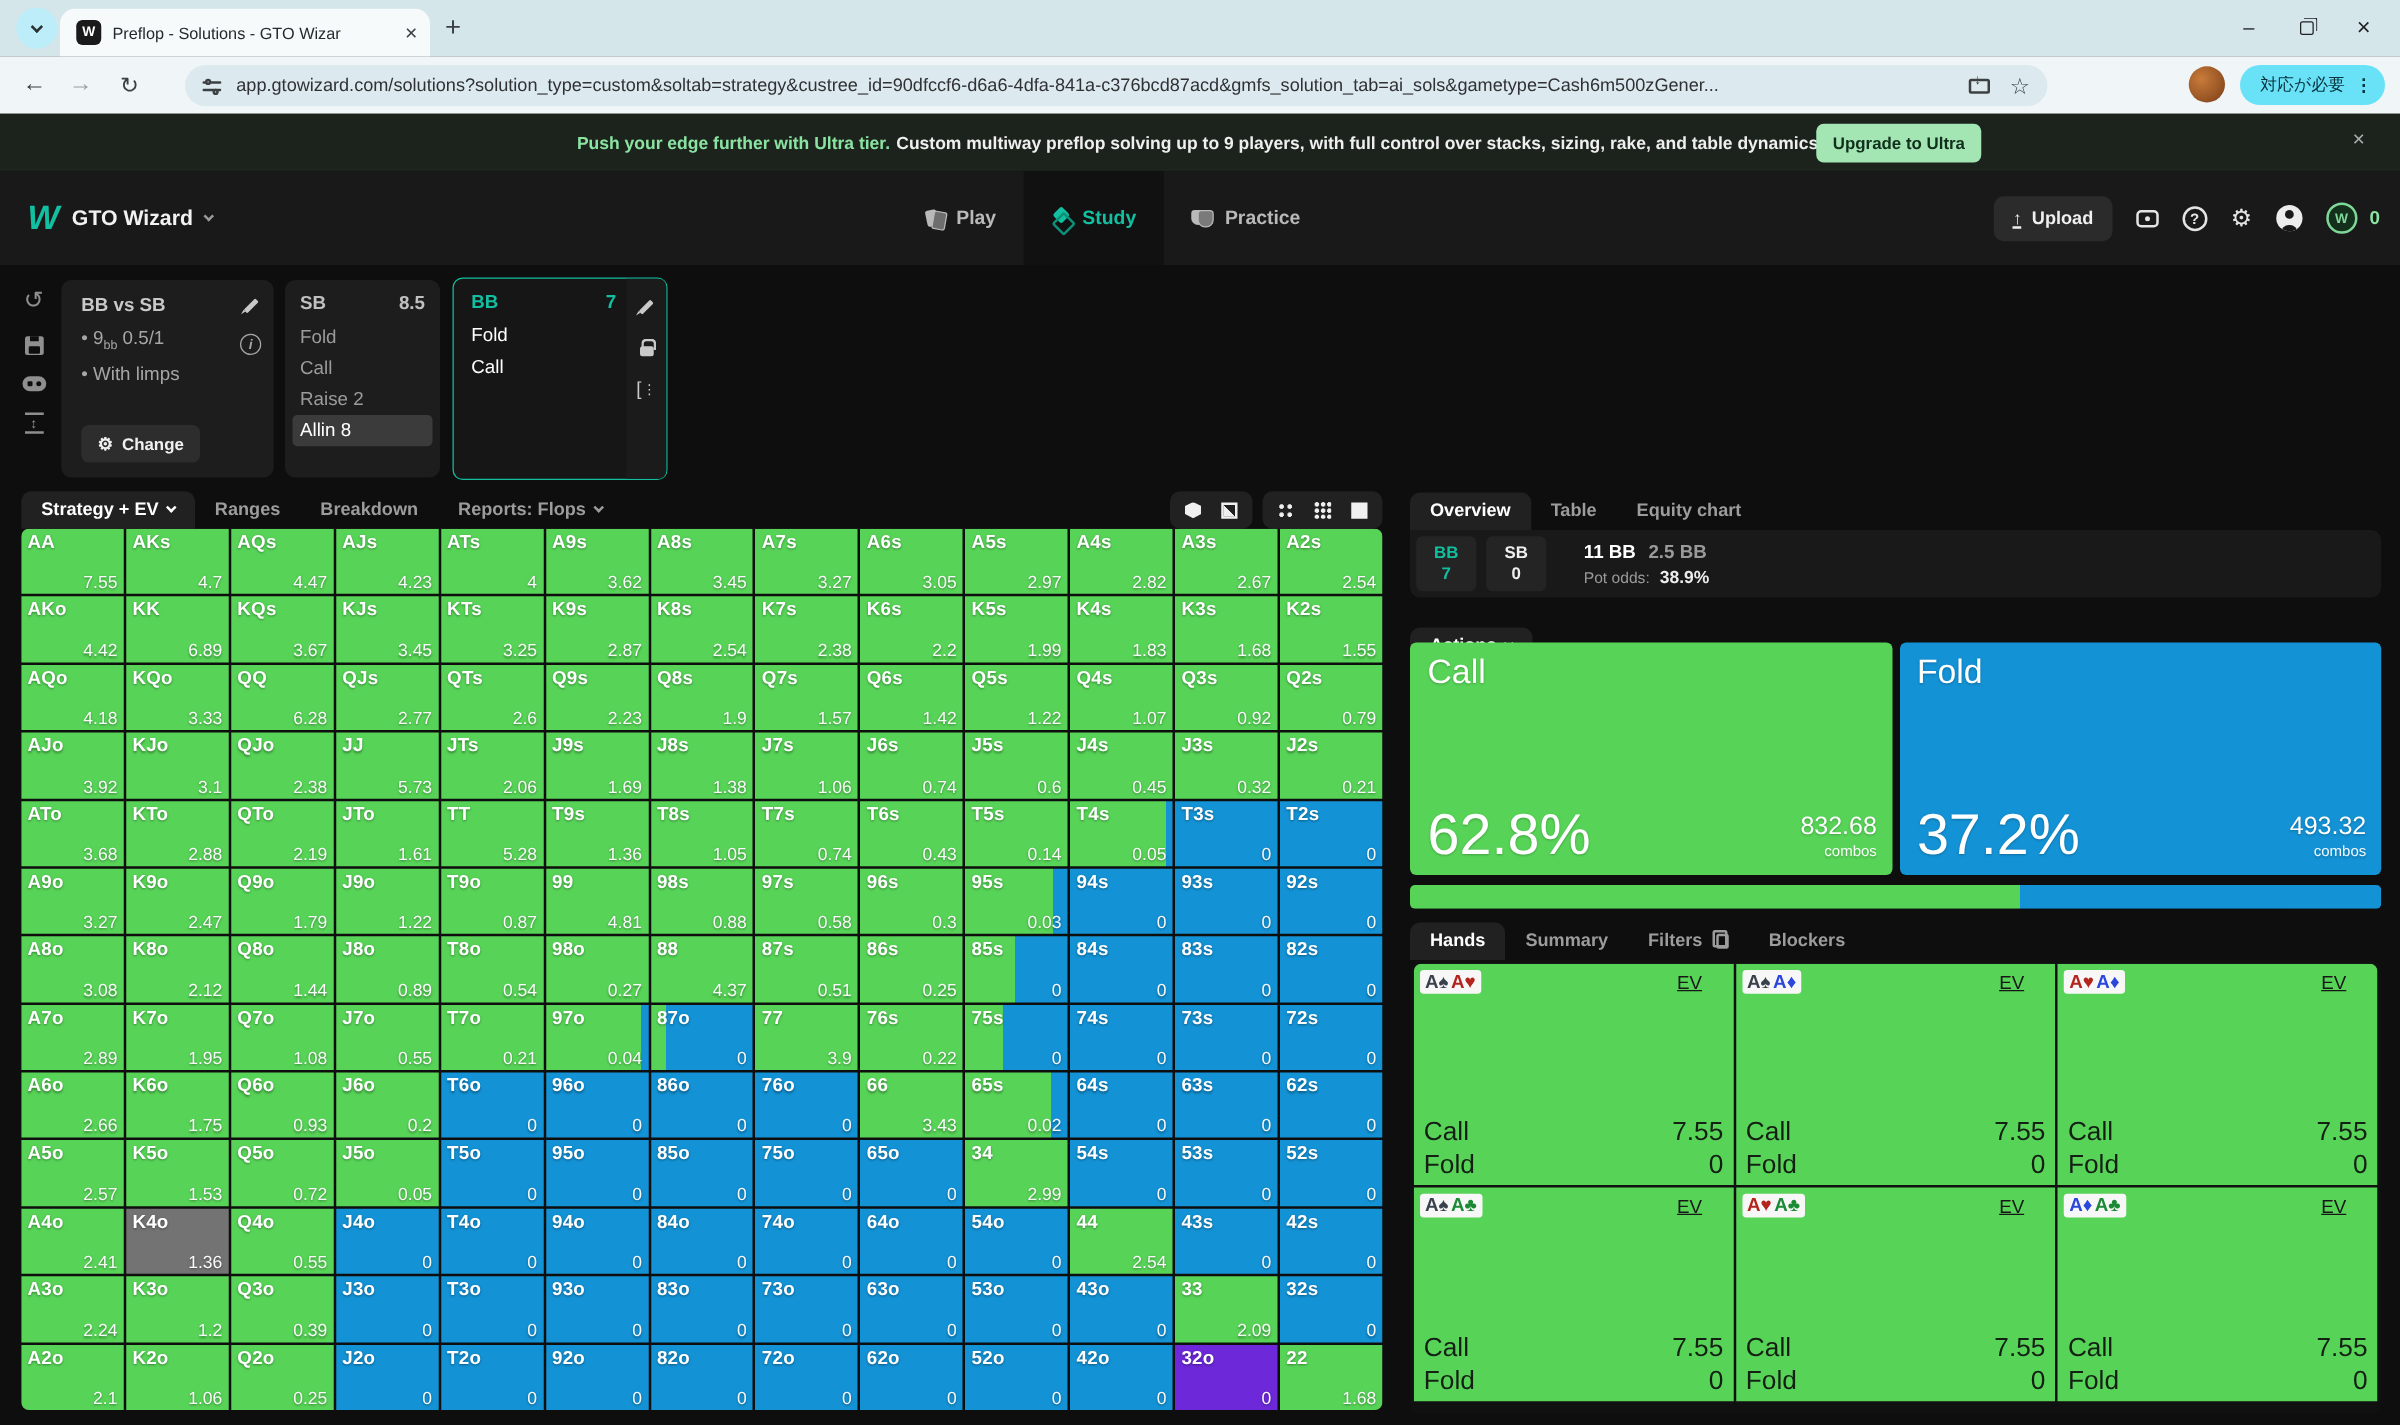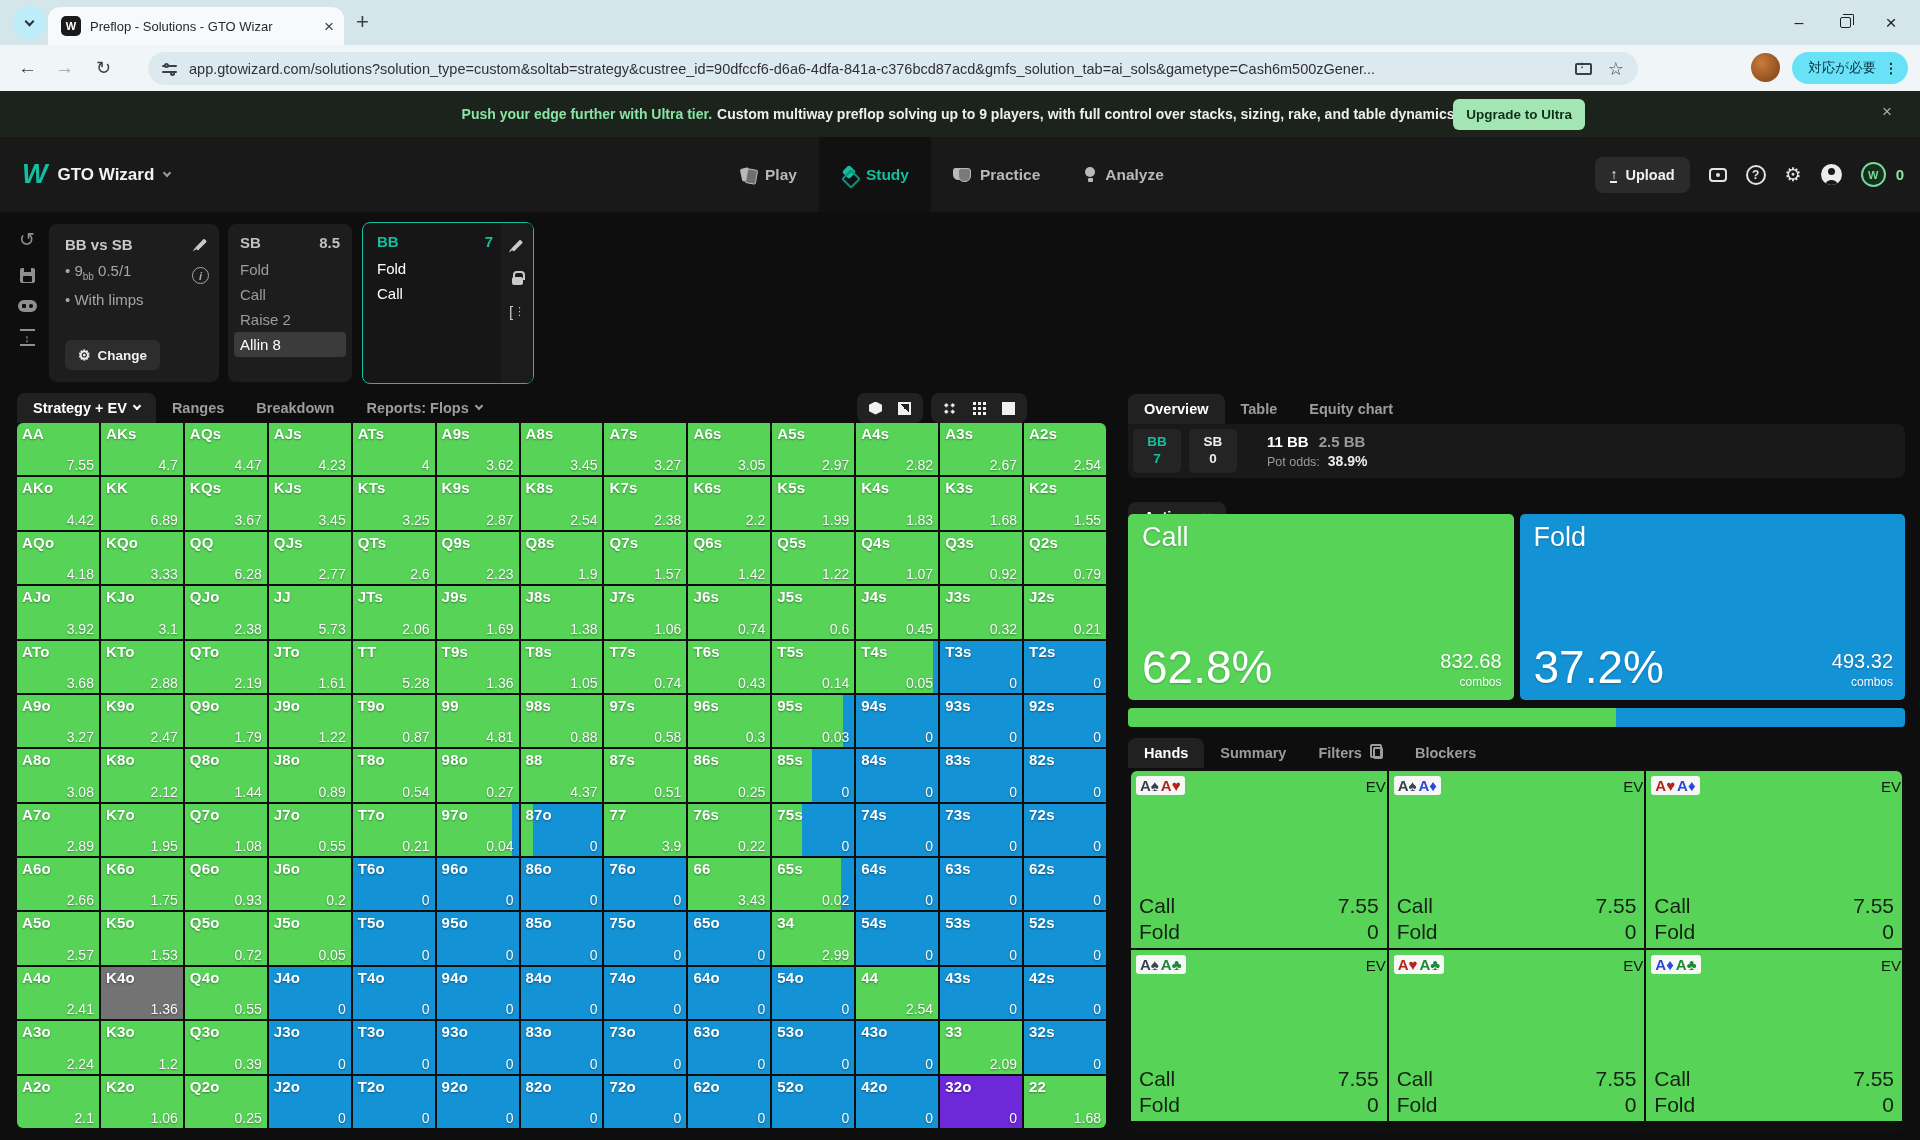--- a/index.html
+++ b/index.html
@@ -113,21 +113,21 @@
   .p3 { left:362px; top:222px; width:172px; height:162px; background:#161616; border:1.5px solid #12BFA0; border-radius:8px; padding:10px 40px 10px 14px; }
   .p3 .phead { color:#12BFA0; }
   .p3 .sp-item { color:#FFFFFF; }
   .p3 .edge { position:absolute; right:0; top:0; bottom:0; width:32px; background:#1B1B1B; border-radius:0 6px 6px 0; display:flex; flex-direction:column; align-items:center; padding-top:16px; gap:18px; }
   .i-lock { width:11px; height:8px; background:#C9C9C9; border-radius:2px; position:relative; margin-top:7px; }
   .i-lock::before { content:""; position:absolute; left:1.5px; top:-6px; width:8px; height:7px; border:2px solid #C9C9C9; border-bottom:none; border-radius:4px 4px 0 0; }
   .i-bracket { color:#C9C9C9; font-size:15px; display:flex; gap:1px; align-items:center; }
   .i-bracket .d { font-size:11px; letter-spacing:0; }
 
   
-  .stratbar { position:absolute; left:17px; top:393px; width:1010px; height:30px; display:flex; align-items:flex-end; }
+  .stratbar { position:absolute; left:17px; top:393px; width:1089px; height:30px; display:flex; align-items:flex-end; }
   .dtab { display:inline-flex; align-items:center; gap:7px; padding:7px 16px; font-size:14.5px; color:#9C9C9C; font-weight:600; border-radius:8px 8px 0 0; white-space:nowrap; }
   .dtab.active { background:#212121; color:#FFFFFF; font-weight:700; }
   .dtab .cv { width:6px; height:6px; border-right:2px solid currentColor; border-bottom:2px solid currentColor; transform:rotate(45deg); margin-top:-4px; }
   .viewgrps { position:absolute; right:0; top:0; display:flex; gap:8px; }
   .vgrp { background:#212121; border-radius:8px; height:30px; display:flex; align-items:center; gap:16px; padding:0 12px; }
   .i-cube { width:13px; height:13px; background:#F0F0F0; clip-path:polygon(50% 0,100% 25%,100% 75%,50% 100%,0 75%,0 25%); }
   .i-half { width:13px; height:13px; border:2px solid #F0F0F0; background:linear-gradient(45deg,#F0F0F0 50%,#212121 50%); }
   .i-shrink { width:13px; height:13px; background:radial-gradient(#F0F0F0 1.8px, transparent 2px); background-size:6.5px 6.5px; background-position:0 0; }
   .i-grid9 { width:14px; height:14px; background:radial-gradient(#F0F0F0 1.6px, transparent 1.8px); background-size:5px 5px; }
   .i-sq { width:13px; height:13px; background:#F0F0F0; }
@@ -161,21 +161,21 @@
   .acard .combos .u { font-size:12px; opacity:.95; }
   .pbar { position:absolute; left:1128px; top:708px; width:777px; height:19px; border-radius:4px; overflow:hidden; display:flex; }
   .pbar div { height:100%; }
   .handstabs { position:absolute; left:1128px; top:736px; display:flex; align-items:flex-end; height:32px; }
   .i-copy { width:10px; height:12px; border:2px solid #9C9C9C; border-radius:2px; position:relative; background:#0E0E0E; margin-left:4px; }
   .i-copy::before { content:""; position:absolute; left:-5px; top:-5px; width:8px; height:10px; border:2px solid #9C9C9C; border-radius:2px; }
   .handswrap { position:absolute; left:1128px; top:768px; width:777px; height:364px; background:#101010; border-radius:8px; padding:3px; }
   .handsgrid { width:100%; height:100%; display:grid; grid-template-columns:repeat(3,1fr); grid-template-rows:177px 171px; gap:2px; border-radius:6px; overflow:hidden; }
   .hcard { position:relative; }
   .hcard .chip { position:absolute; left:5px; top:5px; background:#F7F7F7; border-radius:3px; padding:1px 4px; font-size:15px; font-weight:700; display:flex; gap:2px; }
-  .hcard .ev { position:absolute; right:1px; top:7px; font-size:15px; color:#161616; }
+  .hcard .ev { position:absolute; right:25px; top:7px; font-size:15px; color:#161616;text-decoration:underline; }
   .hcard .rows { position:absolute; left:8px; right:8px; bottom:3px; }
   .hcard .hrow { display:flex; justify-content:space-between; font-size:21px; color:#142014; line-height:26px; }
 </style>
 </head>
 <body>
 
 <div class="screen">
 
   <div class="tabstrip">
     <div class="tab-search">
@@ -236,24 +236,20 @@
         <span class="i-cards"></span>
         <span>Play</span>
       </span>
       <span class="mitem active">
         <span class="i-study"></span>
         <span>Study</span>
       </span>
       <span class="mitem">
         <span class="i-masks"></span>
         <span>Practice</span>
-      </span>
-      <span class="mitem">
-        <span class="i-bulb"></span>
-        <span>Analyze</span>
       </span>
     </div>
     <div class="navright">
       <span class="upload-btn">
         <span class="up-glyph">↑</span>
         <span>Upload</span>
       </span>
       <span class="i-capture"></span>
       <span class="helpq">?</span>
       <span class="gearg">⚙</span>

